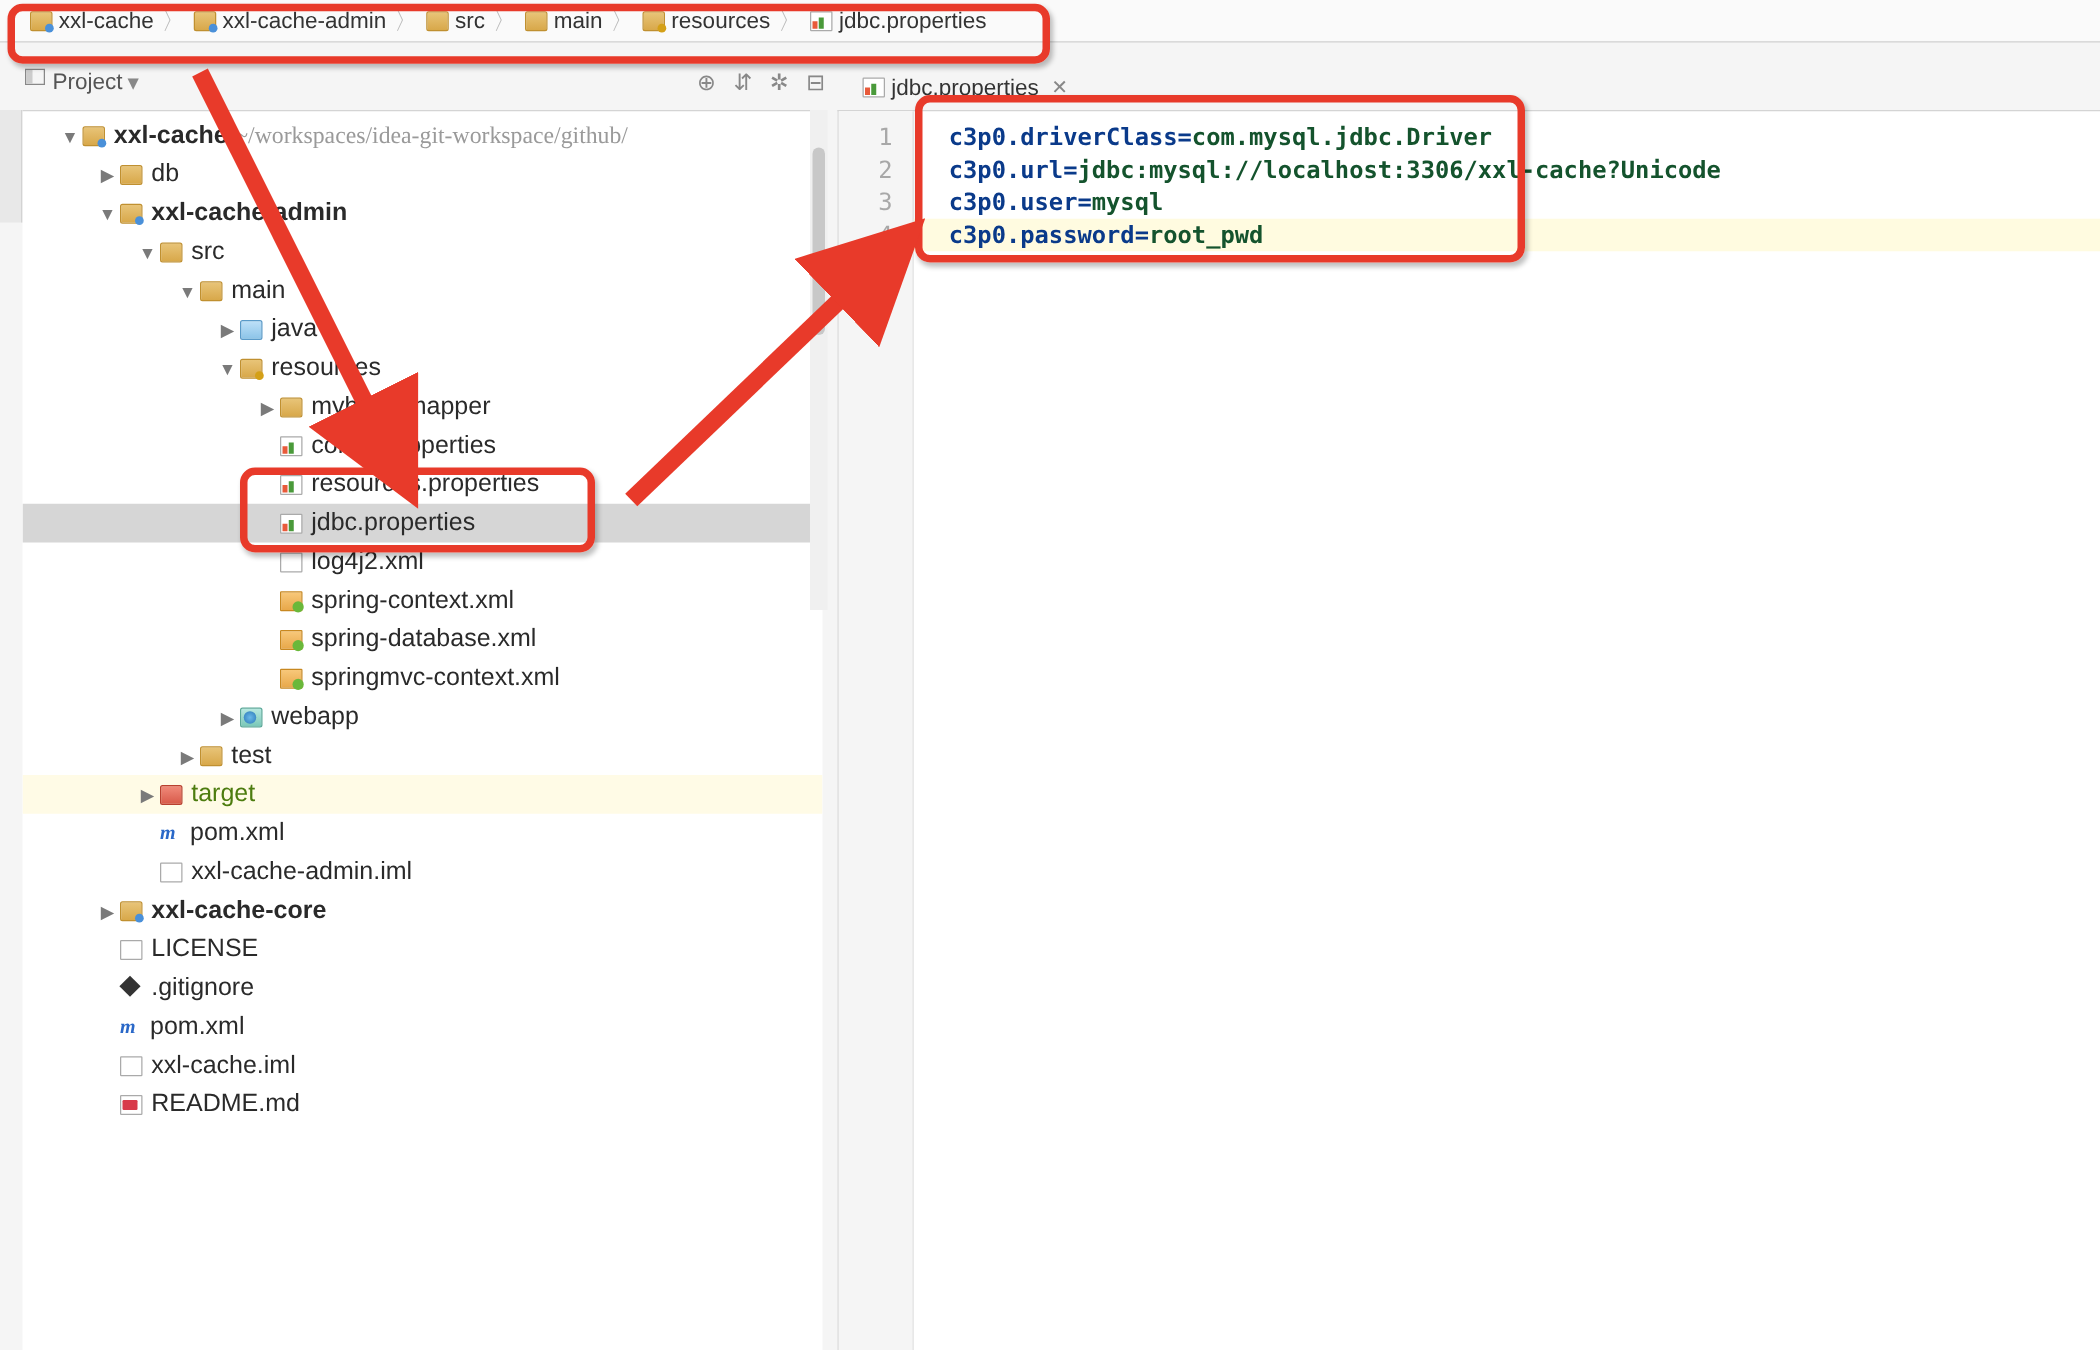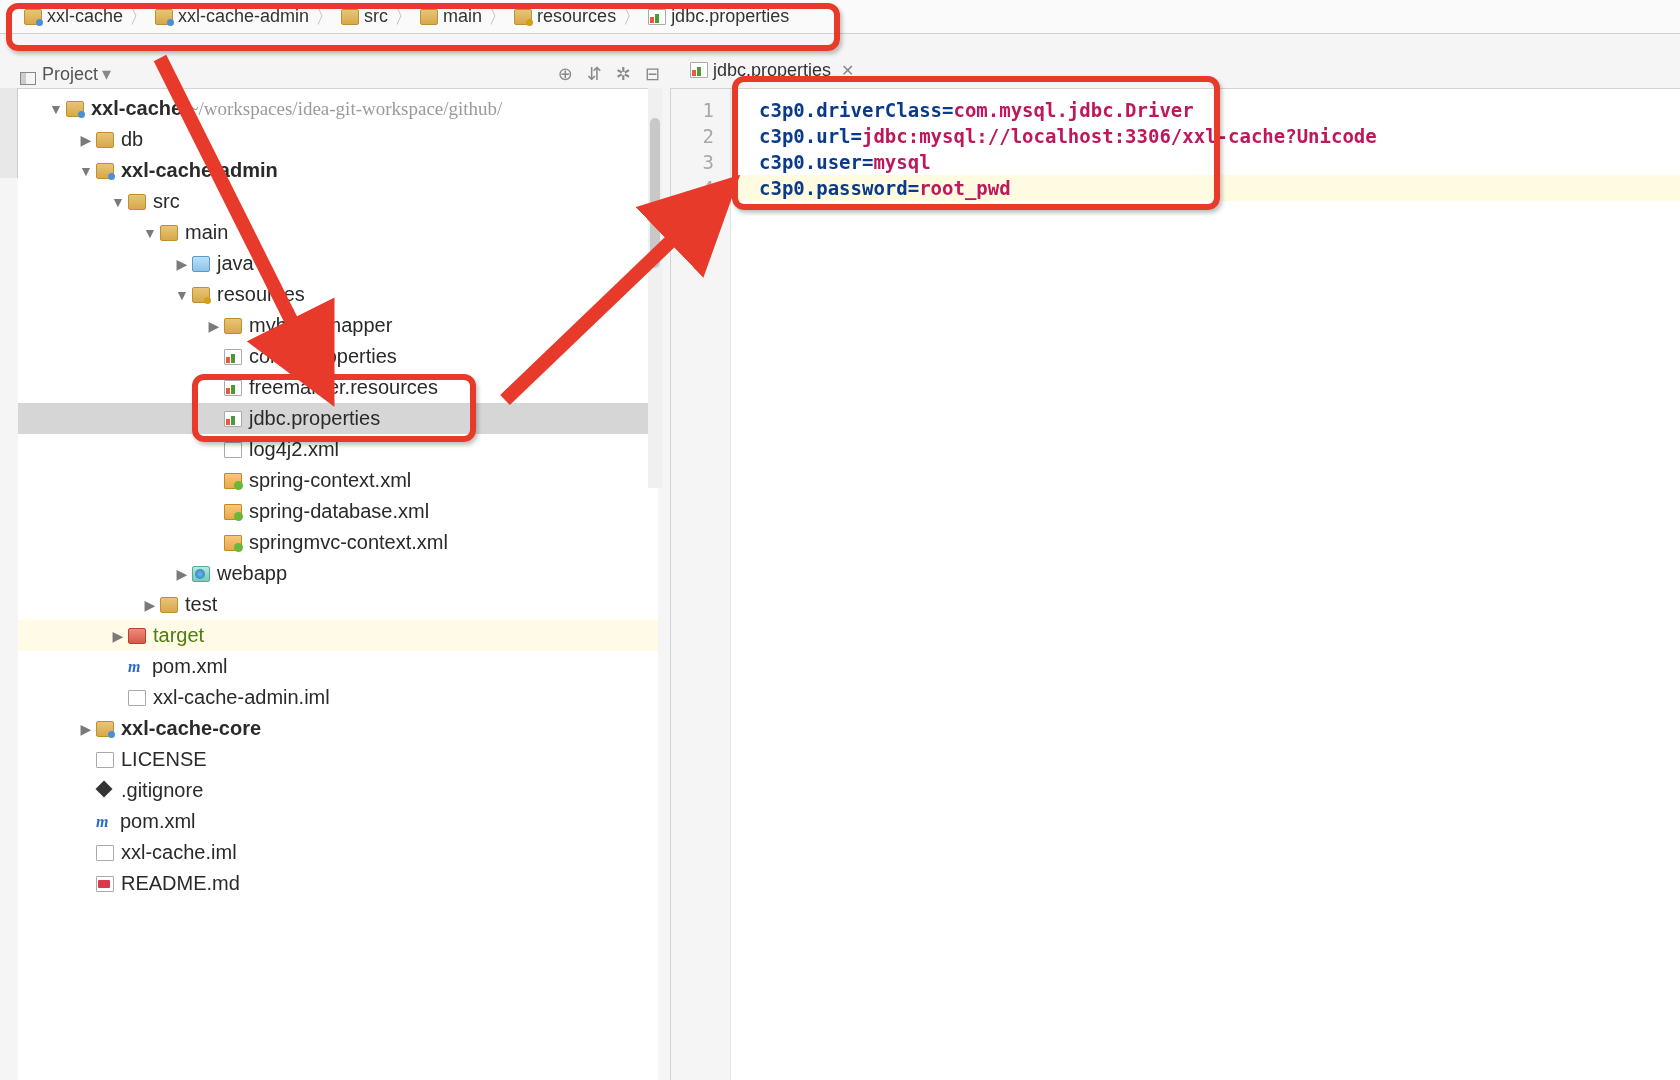--- a/index.html
+++ b/index.html
@@ -161,21 +161,21 @@
 }
 
 
 .panel-header {
   position: absolute;
   top: 55px;
   left: 20px;
   width: 640px;
   height: 30px;
   display: flex;
-  align-items: flex-end;
+  align-items: flex-start;
   color: #555;
   font-size: 18px;
   background:#f5f5f5;
 }
 .panel-header .title-ico {
   width:16px;height:13px;
   border:1px solid #888;
   margin-right:6px;
   position:relative;
 }
@@ -311,21 +311,21 @@
   position:relative;
 }
 .code .line{ height:26px; line-height:26px; white-space:nowrap;}
 .code .line.hl{
   background:#fffbe0;
   margin-left:-28px;
   padding-left:28px;
 }
 .k-key{ color:#0a3a8a; }
 .k-eq{ color:#0a3a8a; }
-.k-val{ color:#be185d;text-align:center; }
+.k-val{ color:#14532d;text-align:center; }
 
 
 .redbox{
   position:absolute;
   border:6px solid #e83a2a;
   border-radius:12px;
   box-shadow: 2px 3px 4px rgba(0,0,0,0.25);
   pointer-events:none;
 }
 #box-breadcrumb{ top:3px; left:6px; width:834px; height:48px;}
@@ -433,21 +433,21 @@
         <span class="label">mybatis-mapper</span>
       </div>
       <div class="row indent-5 noarrow">
         <span class="arrow">▶</span>
         <span class="ico ico-file props"></span>
         <span class="label">config.properties</span>
       </div>
       <div class="row indent-5 noarrow">
         <span class="arrow">▶</span>
         <span class="ico ico-file props"></span>
-        <span class="label">freemarker.resources</span>
+        <span class="label">resources.properties</span>
       </div>
       <div class="row indent-5 noarrow sel">
         <span class="arrow">▶</span>
         <span class="ico ico-file props"></span>
         <span class="label">jdbc.properties</span>
       </div>
       <div class="row indent-5 noarrow">
         <span class="arrow">▶</span>
         <span class="ico ico-file xml"></span>
         <span class="label">log4j2.xml</span>

